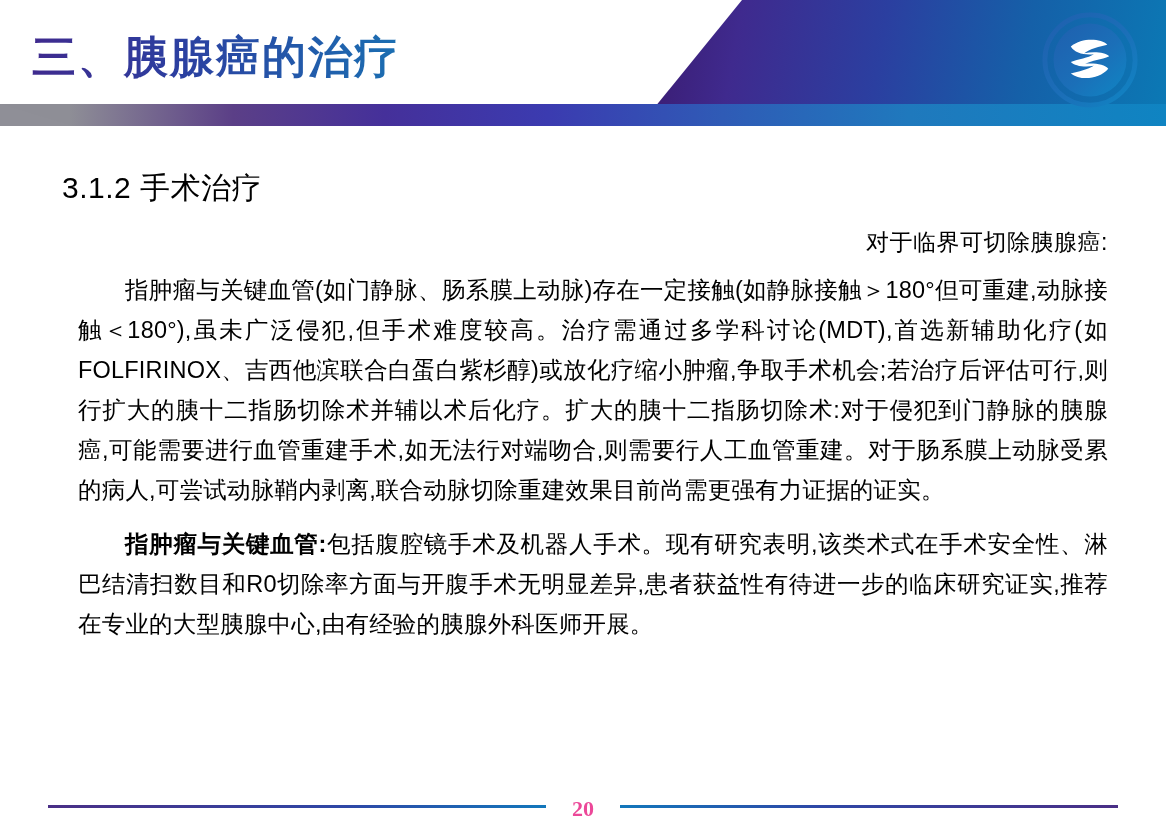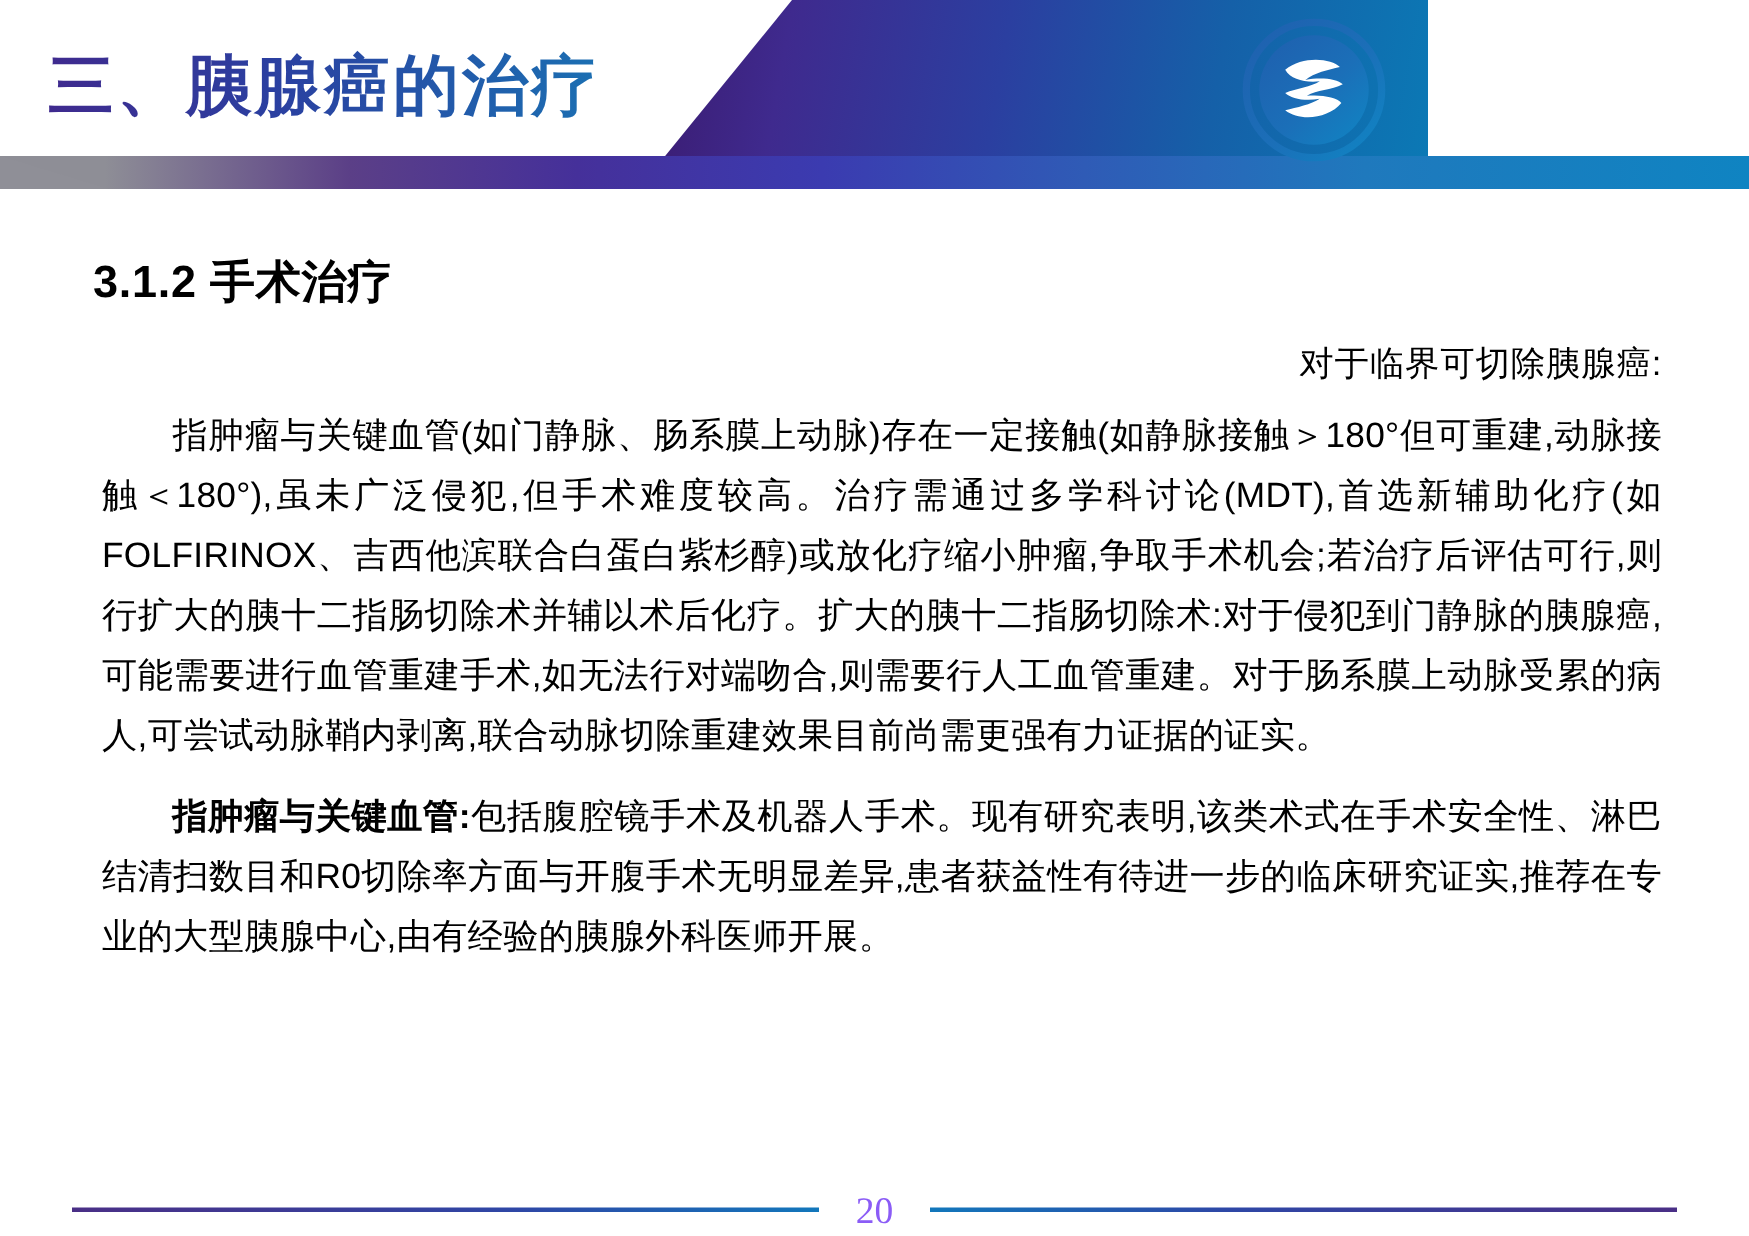--- a/index.html
+++ b/index.html
@@ -22,21 +22,21 @@
     height: 824px;
     background: #ffffff;
     box-sizing: border-box;
   }
 
   
   .header {
     position: absolute;
     left: 0;
     top: 0;
-    width: 952px;
+    width: 1166px;
     height: 138px;
   }
 
   
   .header-band {
     position: absolute;
     left: 0;
     top: 0;
     width: 1166px;
     height: 118px;
@@ -100,39 +100,39 @@
   
   .content {
     position: absolute;
     left: 62px;
     top: 168px;
     width: 1046px;
   }
 
   .section-heading {
     font-size: 30px;
-    font-weight: bold;
+    font-weight: normal;
     color: #000000;
     margin: 0 0 18px 0;
     letter-spacing: 0.5px;
   }
 
   .lead-line {
     font-size: 23px;
     color: #000000;
     margin: 0 0 12px 0;
     letter-spacing: 0.5px;
     text-align: right;
   }
 
   .para {
     font-size: 23.5px;
     line-height: 40px;
     color: #000000;
-    margin: 0 0 14px 6px;
+    margin: 0 0 14px 16px;
     text-align: justify;
     text-justify: inter-ideograph;
     letter-spacing: 0.2px;
   }
 
   .para.indent {
     text-indent: 2em;
   }
 
   .bold-lead {
@@ -165,23 +165,24 @@
     height: 3px;
     background: linear-gradient(90deg, #1277bb 0%, #2e47a6 40%, #4a2f86 100%);
   }
 
   .page-number {
     position: absolute;
     left: 0;
     right: 0;
     bottom: 2px;
     text-align: center;
-    font-size: 25px;
-    color: #8b5cf6;
+    font-size: 22px;
+    color: #ec4899;
     font-family: "Liberation Serif", "DejaVu Serif", serif;
+    font-weight: bold;
   }
 </style>
 </head>
 <body>
 
 <div class="slide">
 
   <div class="header">
     <div class="header-band"></div>
     <div class="band-right"></div>

